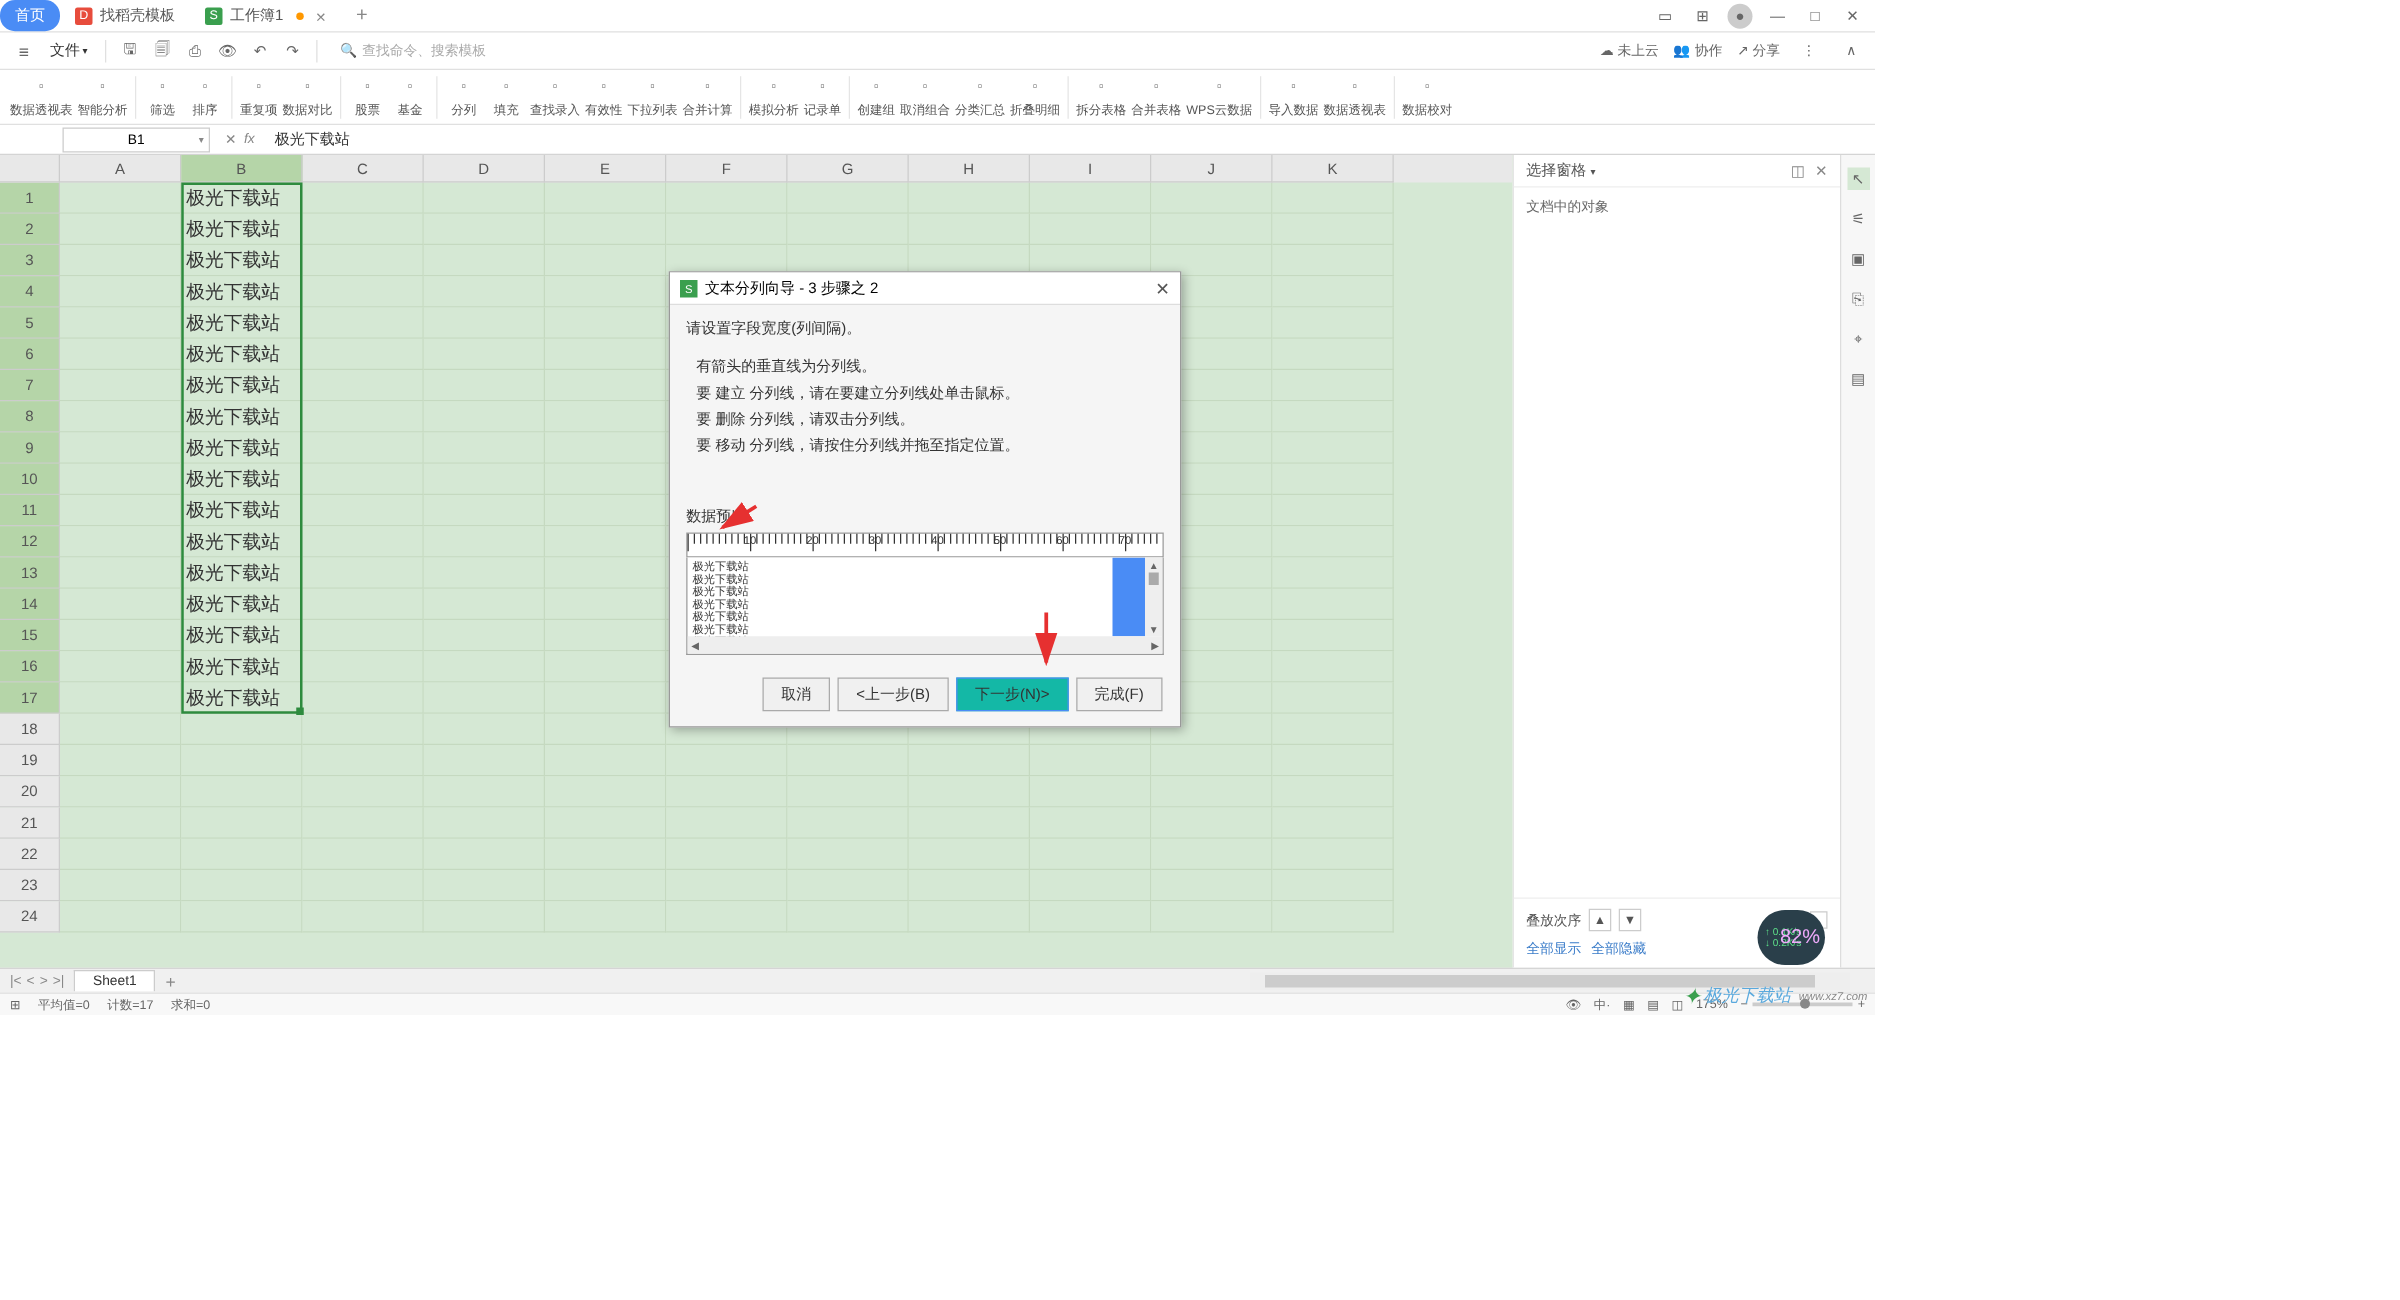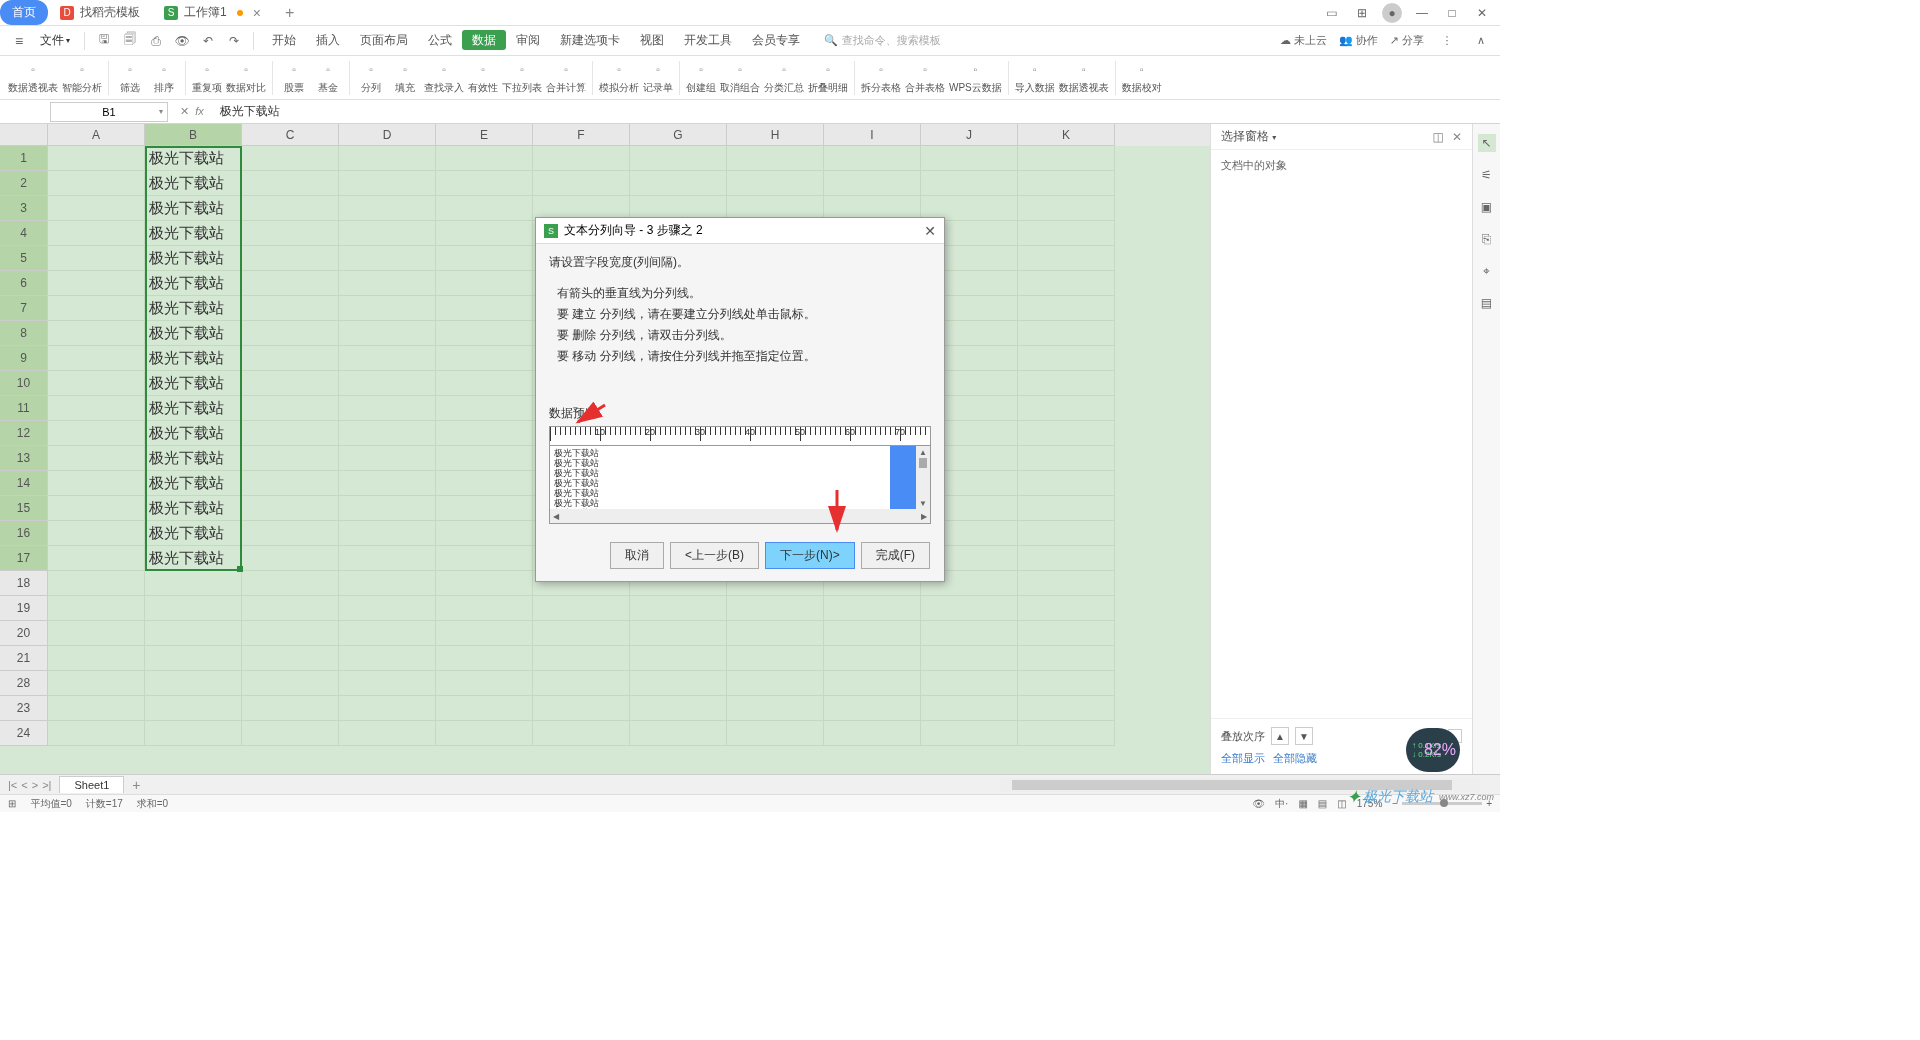--- a/index.html
+++ b/index.html
@@ -110,21 +110,21 @@
 .preview-box { height: 78px; border: 1px solid #999; border-top: none; background: #fff; position: relative; overflow: hidden; }
 .preview-content { padding: 2px 4px; font-size: 9px; line-height: 10px; font-family: SimSun; }
 .preview-sel { position: absolute; right: 14px; top: 0; bottom: 14px; width: 26px; background: #4a8cf5; }
 .preview-scroll-v { position: absolute; right: 0; top: 0; bottom: 14px; width: 14px; background: #eee; }
 .preview-scroll-v .arr { height: 12px; display: flex; align-items: center; justify-content: center; font-size: 8px; color: #666; }
 .preview-scroll-v .vthumb { position: absolute; top: 12px; left: 3px; right: 3px; height: 10px; background: #aaa; }
 .preview-scroll-h { position: absolute; left: 0; right: 0; bottom: 0; height: 14px; background: #eee; display: flex; }
 .preview-scroll-h .arr { width: 12px; display: flex; align-items: center; justify-content: center; font-size: 8px; color: #666; }
 .dlg-buttons { padding: 8px 14px 12px; display: flex; justify-content: flex-end; gap: 6px; }
 .dlg-btn { padding: 4px 14px; font-size: 12px; background: #f0f0f0; border: 1px solid #aaa; color: #333; }
-.dlg-btn.highlighted { border: 1px solid #4a8cf5; background: #7dd3fc; }
+.dlg-btn.highlighted { border: 1px solid #4a8cf5; background: #14b8a6; }
 
 
 .arrow { position: absolute; z-index: 200; pointer-events: none; }
 .arrow svg { display: block; }
 
 
 .speed-badge { position: absolute; right: 40px; bottom: 40px; width: 54px; height: 44px; background: #2a3f4a; border-radius: 27px; color: #5de089; font-size: 8px; display: flex; flex-direction: column; justify-content: center; padding-left: 6px; z-index: 50; }
 .speed-badge .big { position: absolute; right: 4px; top: 50%; transform: translateY(-50%); font-size: 16px; color: #f0abfc; }
 .watermark { position: absolute; right: 6px; bottom: 4px; font-size: 14px; color: #5aa9dd; font-style: italic; z-index: 50; display: flex; align-items: center; gap: 2px; }
 .watermark .wm-sub { font-size: 9px; color: #888; margin-left: 4px; }
@@ -166,21 +166,20 @@
       <span style="font-size:8px;">▾</span>
     </span>
   <span class="sep"></span>
   <span class="menu-icon-btn">🖫</span>
   <span class="menu-icon-btn">🗐</span>
   <span class="menu-icon-btn">⎙</span>
   <span class="menu-icon-btn">👁</span>
   <span class="menu-icon-btn">↶</span>
   <span class="menu-icon-btn">↷</span>
   <span class="sep"></span>
-  <span id="menu-tabs-container"><span class="menu-tab">开始</span><span class="menu-tab">插入</span><span class="menu-tab">页面布局</span><span class="menu-tab">公式</span><span class="menu-tab active">数据</span><span class="menu-tab">审阅</span><span class="menu-tab">新建选项卡</span><span class="menu-tab">视图</span><span class="menu-tab">开发工具</span><span class="menu-tab">会员专享</span></span>
   <span class="search-box">
     <span>🔍</span>
     <span>查找命令、搜索模板</span>
   </span>
   <div class="menubar-right">
     <span class="icon-item">
         <span>☁</span>
         <span>未上云</span>
       </span>
     <span class="icon-item">
@@ -357,21 +356,21 @@
         <div class="row-h sel">12</div>
         <div class="row-h sel">13</div>
         <div class="row-h sel">14</div>
         <div class="row-h sel">15</div>
         <div class="row-h sel">16</div>
         <div class="row-h sel">17</div>
         <div class="row-h">18</div>
         <div class="row-h">19</div>
         <div class="row-h">20</div>
         <div class="row-h">21</div>
-        <div class="row-h">28</div>
+        <div class="row-h">22</div>
         <div class="row-h">23</div>
         <div class="row-h">24</div>
       </div>
     <div class="cells" id="cells">
         <div class="cell-row">
           <div class="cell"></div>
           <div class="cell">极光下载站</div>
           <div class="cell"></div>
           <div class="cell"></div>
           <div class="cell"></div>

